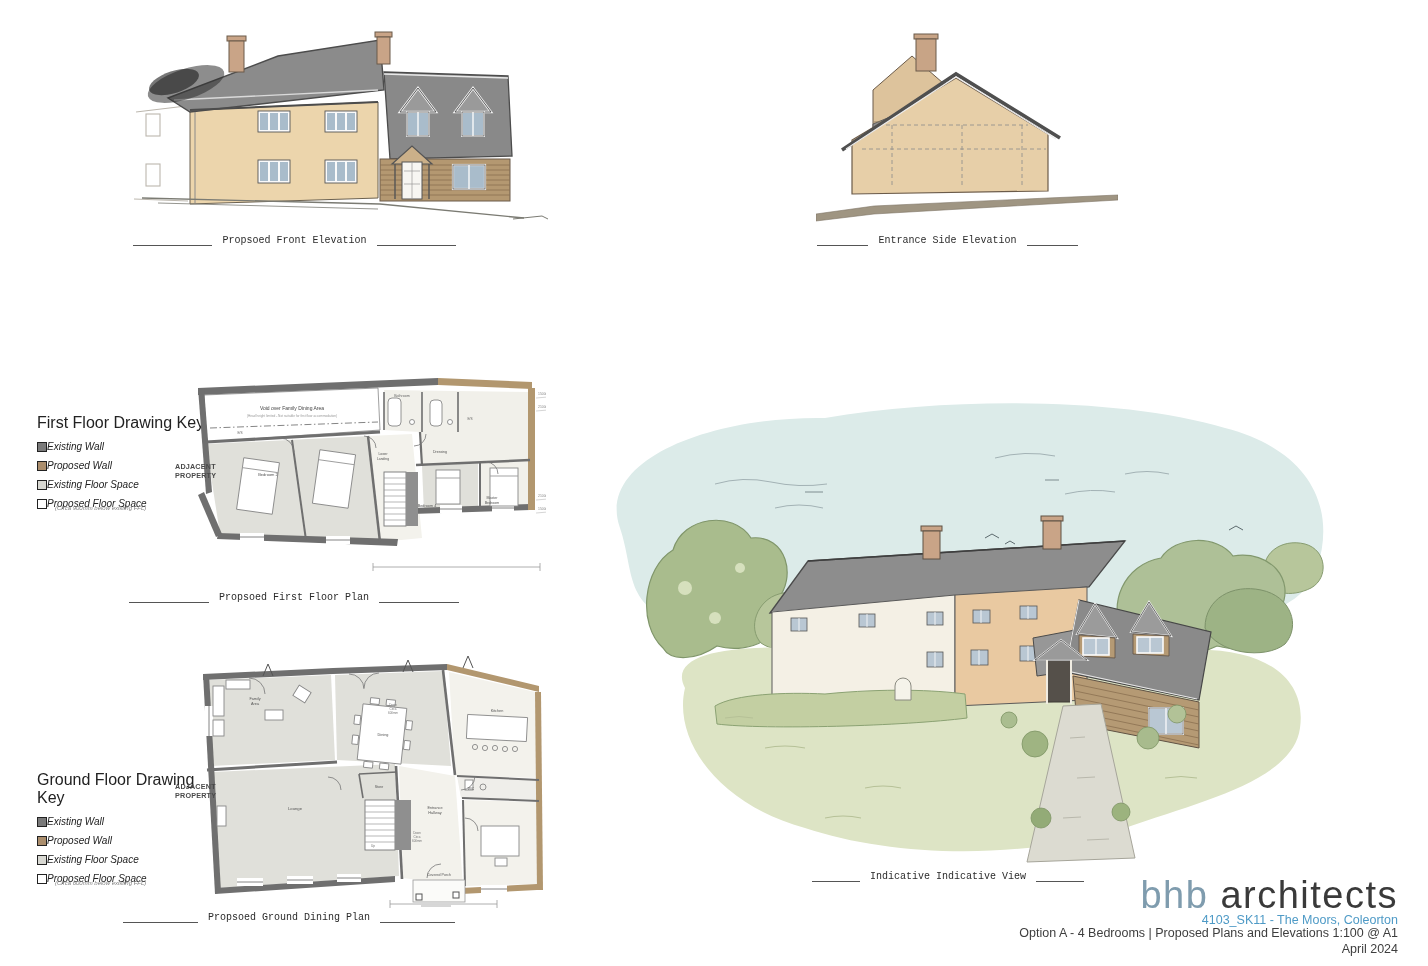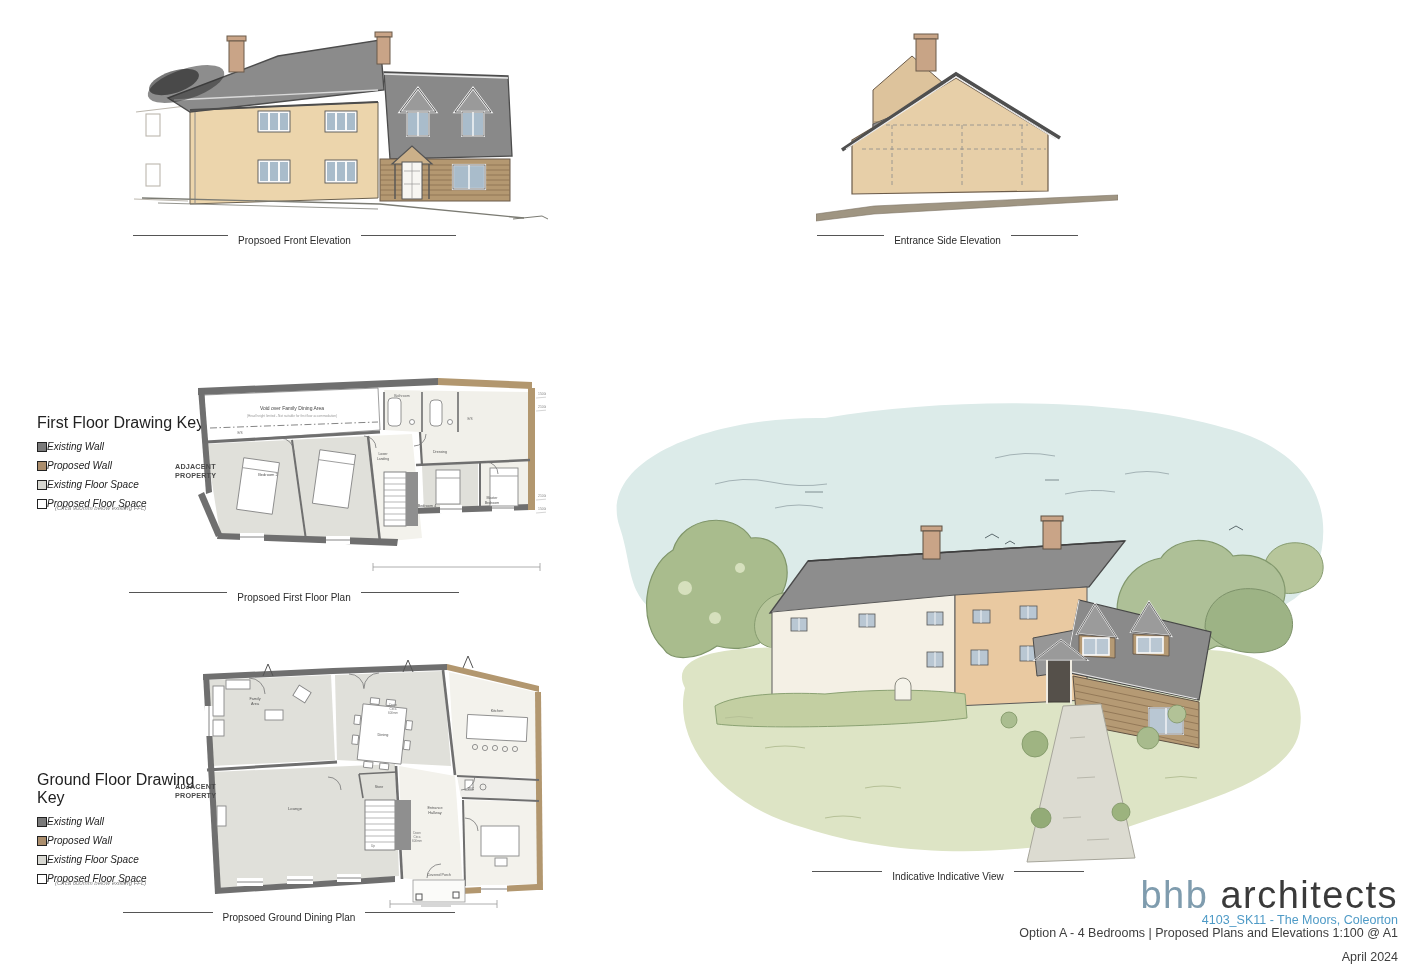--- a/index.html
+++ b/index.html
@@ -1,41 +1,41 @@
 <!DOCTYPE html>
 <html><head>
 <meta charset="utf-8">
 <style>
   html,body{margin:0;padding:0;background:#ffffff;}
   body{width:1428px;height:966px;position:relative;overflow:hidden;
        font-family:"Liberation Sans", sans-serif;color:#2b2b2b;}
   .abs{position:absolute;}
   
-  .caption{position:absolute;display:flex;align-items:flex-start;gap:10px;
-           font-size:10px;color:#2b2b2b;white-space:nowrap;}
+  .caption{position:absolute;display:flex;align-items:flex-end;gap:10px;
+           font-size:10px;color:#2b2b2b;white-space:nowrap;font-family:Liberation Mono, monospace;}
   .caption::before,.caption::after{content:"";flex:1;border-top:1.2px solid #555;}
   
   .key{position:absolute;}
   .key-title{font-size:16px;color:#222;margin:0 0 9px 0;}
   .key-row{display:flex;align-items:center;gap:0;margin-bottom:8px;font-style:italic;}
   .key-row .lbl{font-size:10px;color:#222;}
   .swatch{width:10px;height:10px;border:1.6px solid #222;box-sizing:border-box;flex:0 0 auto;}
   .sw-existing-wall{background:#7a7a7a;}
   .sw-proposed-wall{background:#ab8e6d;}
   .sw-existing-floor{background:#d8d8d2;}
   .sw-proposed-floor{background:#ffffff;}
   .key-note{font-size:6px;font-style:italic;color:#808080;margin:-6px 0 0 18px;}
   
   .titleblock{position:absolute;right:30px;top:876px;width:600px;text-align:right;line-height:1;}
   .logo{font-size:38px;letter-spacing:1.5px;line-height:1;}
   .logo .bhb{color:#7f9cae;}
   .logo .arch{color:#3a3a3a;}
   .tb-ref{font-size:12.5px;color:#4e9ac6;}
   .tb-desc{font-size:12.5px;color:#3e3e3e;margin-top:0;}
-  .tb-date{font-size:12.5px;color:#3e3e3e;margin-top:12px;}
+  .tb-date{font-size:12.5px;color:#3e3e3e;margin-top:4px;}
   svg{display:block;}
   svg text{font-family:"Liberation Sans", sans-serif;}
 </style>
 </head>
 <body>
 
 <div class="abs" style="left:0;top:0;width:1428px;height:966px;">
 
   <svg class="abs" style="left:128px;top:26px;" width="422" height="202" viewBox="0 0 422 202">
 

